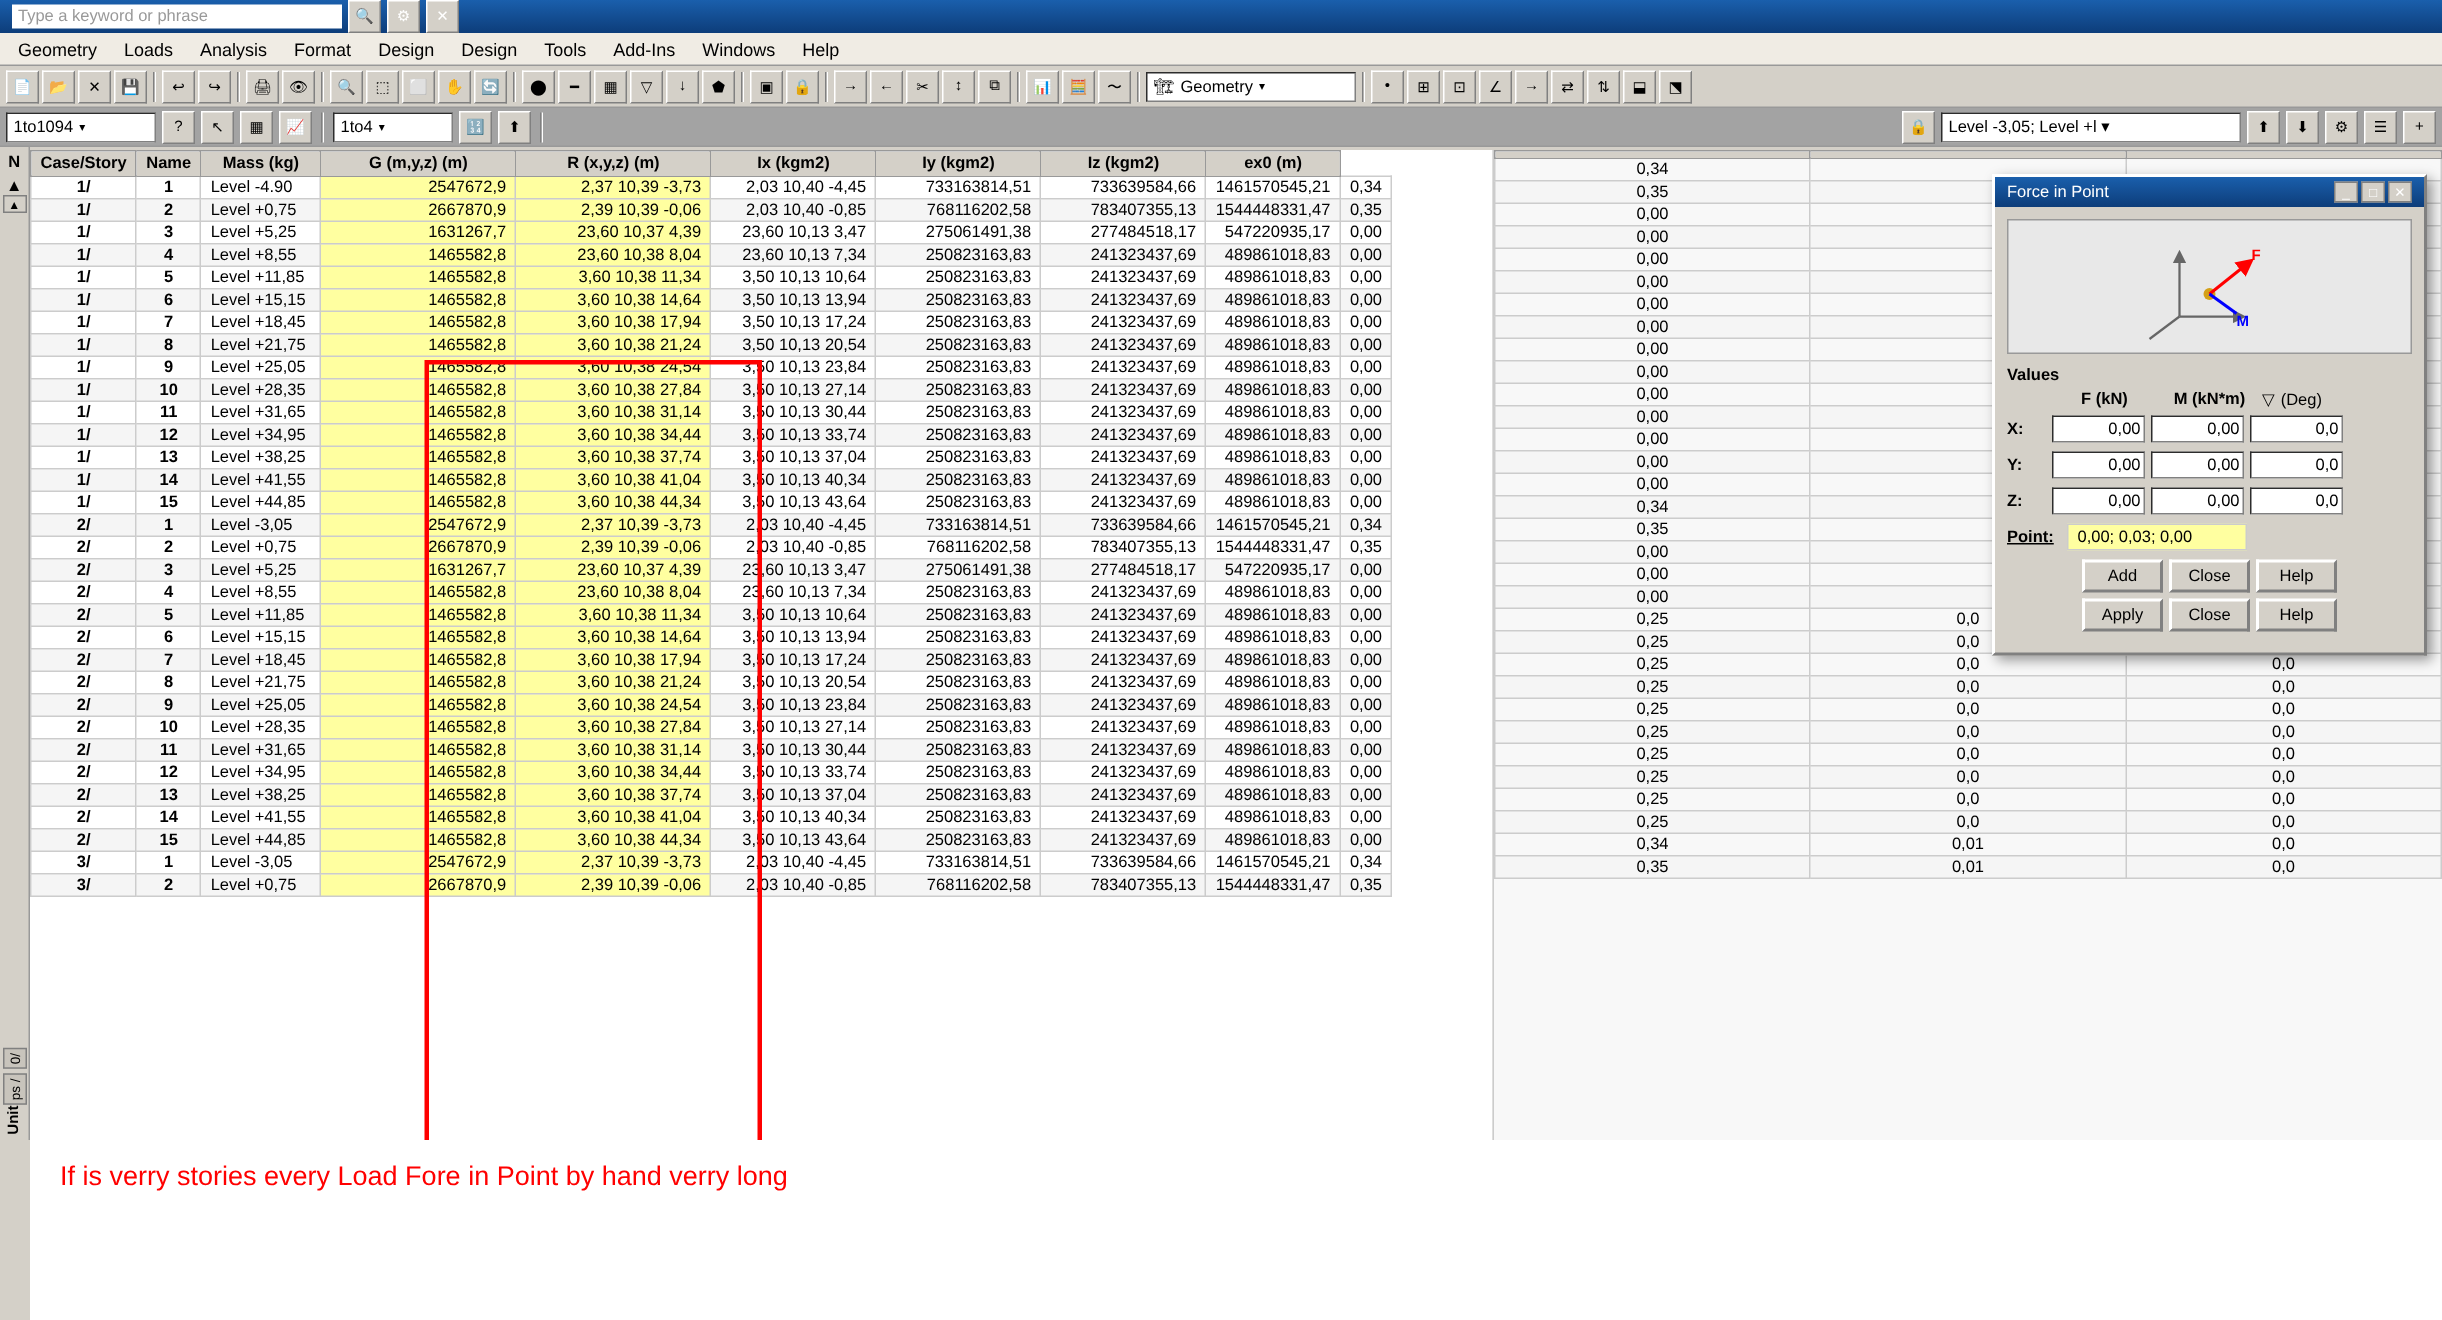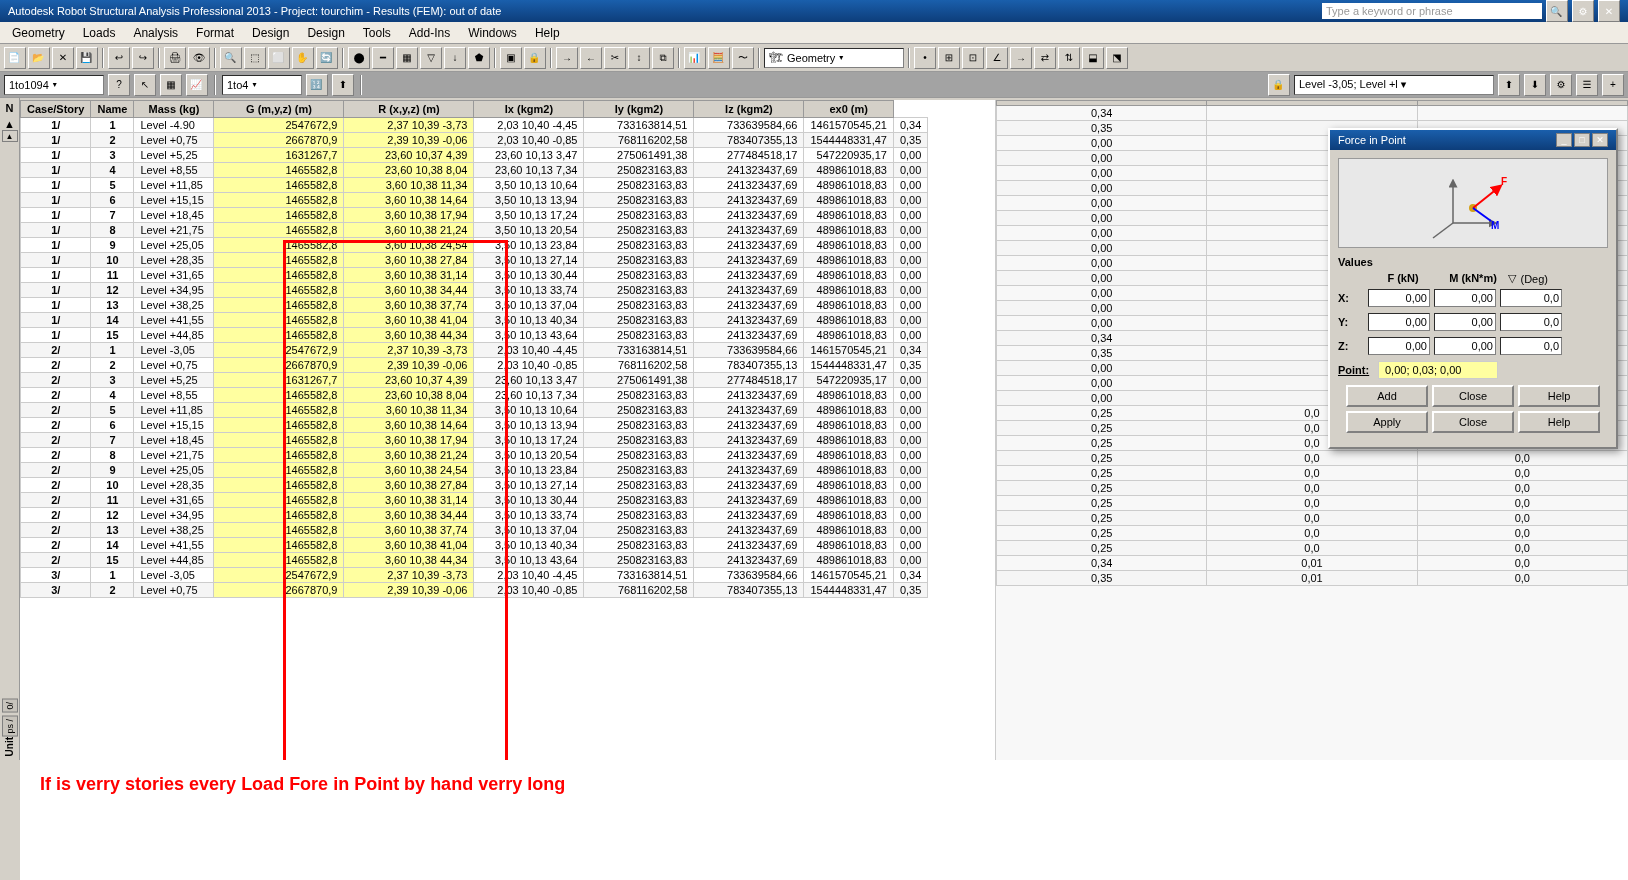--- a/index.html
+++ b/index.html
@@ -141,21 +141,21 @@
       width: 225px;
       height: 588px;
       border: 3px solid red;
       pointer-events: none;
       z-index: 20;
     }
 
     
     .dialog {
       position: absolute;
-      top: 128px;
+      top: 116px;
       right: 10px;
       width: 290px;
       background: #d4d0c8;
       border: 2px solid #808080;
       border-top: 2px solid #fff;
       border-left: 2px solid #fff;
       z-index: 50;
       box-shadow: 3px 3px 8px rgba(0,0,0,0.4);
     }
     .dialog-title {
@@ -236,21 +236,21 @@
       justify-content: center;
       margin: 6px 0 4px 0;
     }
     .dialog-buttons2 {
       display: flex;
       gap: 4px;
       justify-content: center;
       margin-bottom: 6px;
     }
     .dlg-btn {
-      width: 82px;
+      width: 54px;
       height: 22px;
       background: #d4d0c8;
       border: 2px solid;
       border-top-color: #fff;
       border-left-color: #fff;
       border-bottom-color: #808080;
       border-right-color: #808080;
       font-size: 11px;
       cursor: pointer;
       display: flex; align-items: center; justify-content: center;
@@ -261,21 +261,21 @@
       position: absolute;
       bottom: 0;
       left: 20px;
       right: 0;
       height: 120px;
       background: white;
       padding: 10px 20px;
       font-size: 18px;
       line-height: 1.6;
     }
-    .red-text { color: red; font-weight: bold; }
+    .red-text { color: red; font-weight: normal; }
     .black-text { color: black; font-weight: bold; }
 
     
     .right-panel {
       position: absolute;
       left: 975px;
       top: 0;
       right: 0;
       bottom: 0;
       overflow: auto;
@@ -288,21 +288,20 @@
       border: 1px solid #808080;
       font-size: 8px;
       display: flex; align-items: center; justify-content: center;
       cursor: pointer;
     }
   </style>
 </head>
 <body>
 
 <div class="title-bar">
-  <span>Autodesk Robot Structural Analysis Professional 2013 - Project: tourchim - Results (FEM): out of date</span>
   <div class="title-bar-right">
     <input class="title-search" type="text" placeholder="Type a keyword or phrase" value="Type a keyword or phrase" style="">
     <div class="tb-btn">🔍</div>
     <div class="tb-btn">⚙</div>
     <div class="tb-btn">✕</div>
   </div>
 </div>
 
 <div class="menu-bar">
   <div class="menu-item">Geometry</div>

